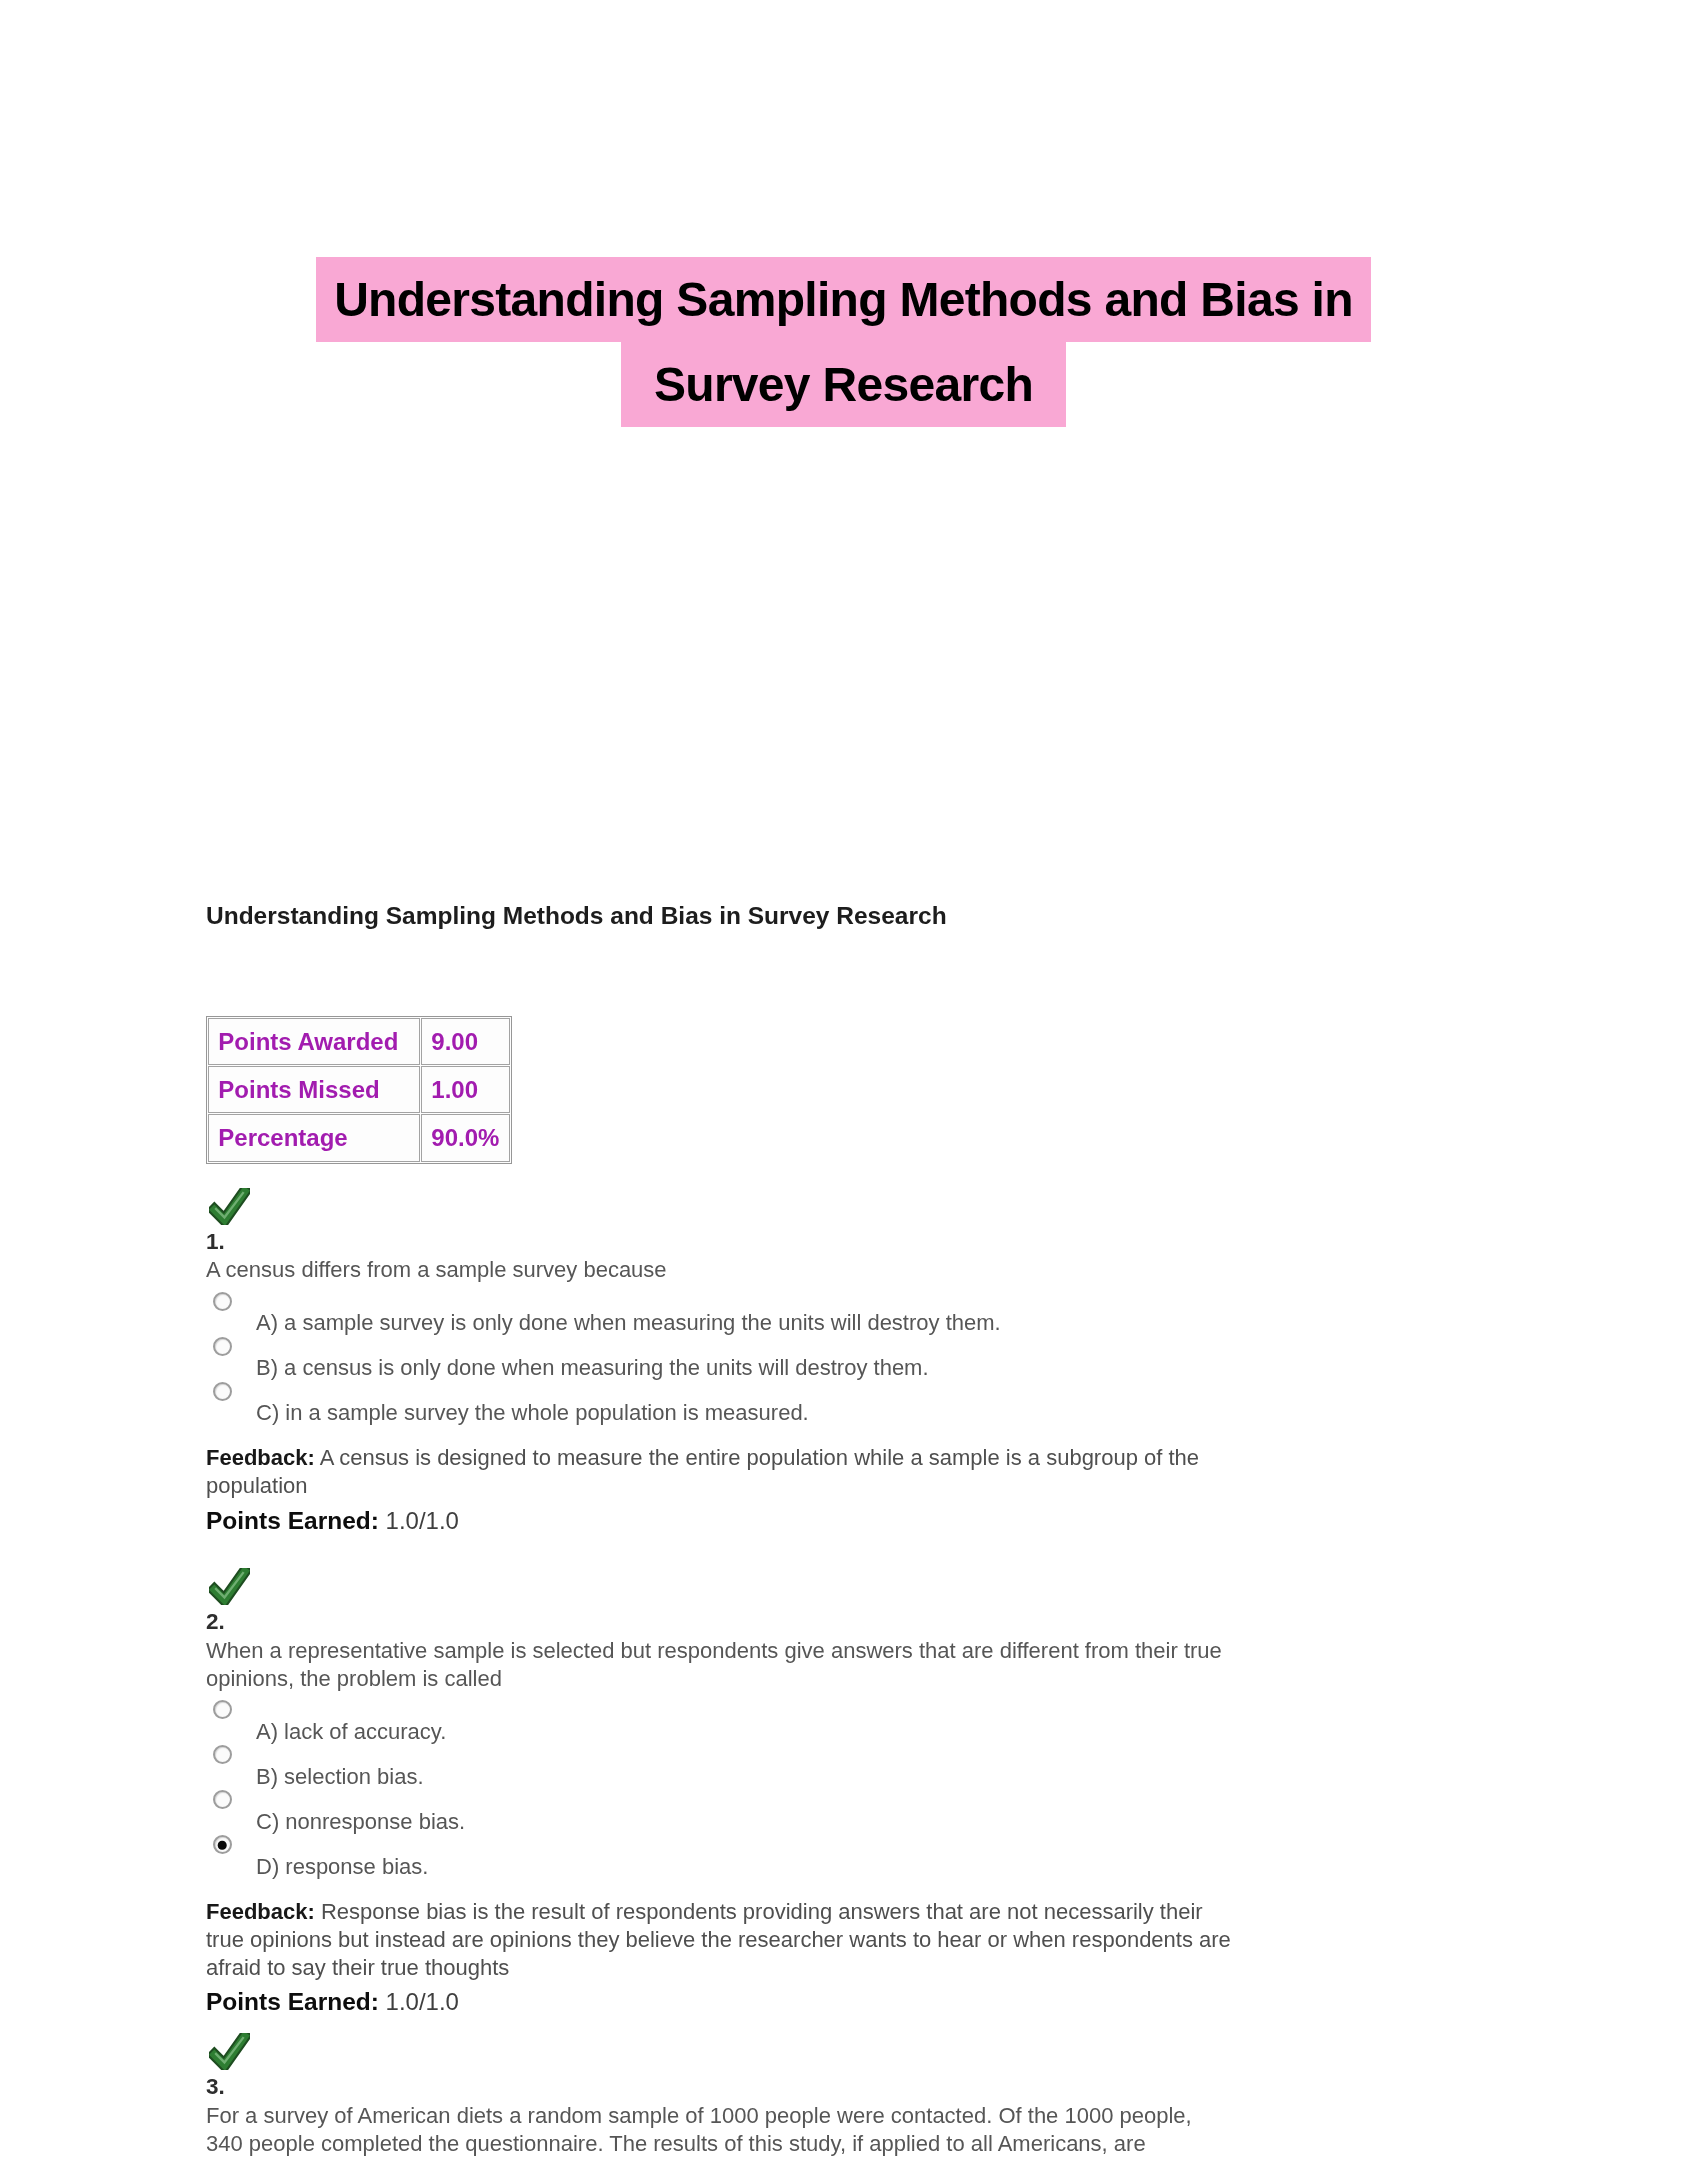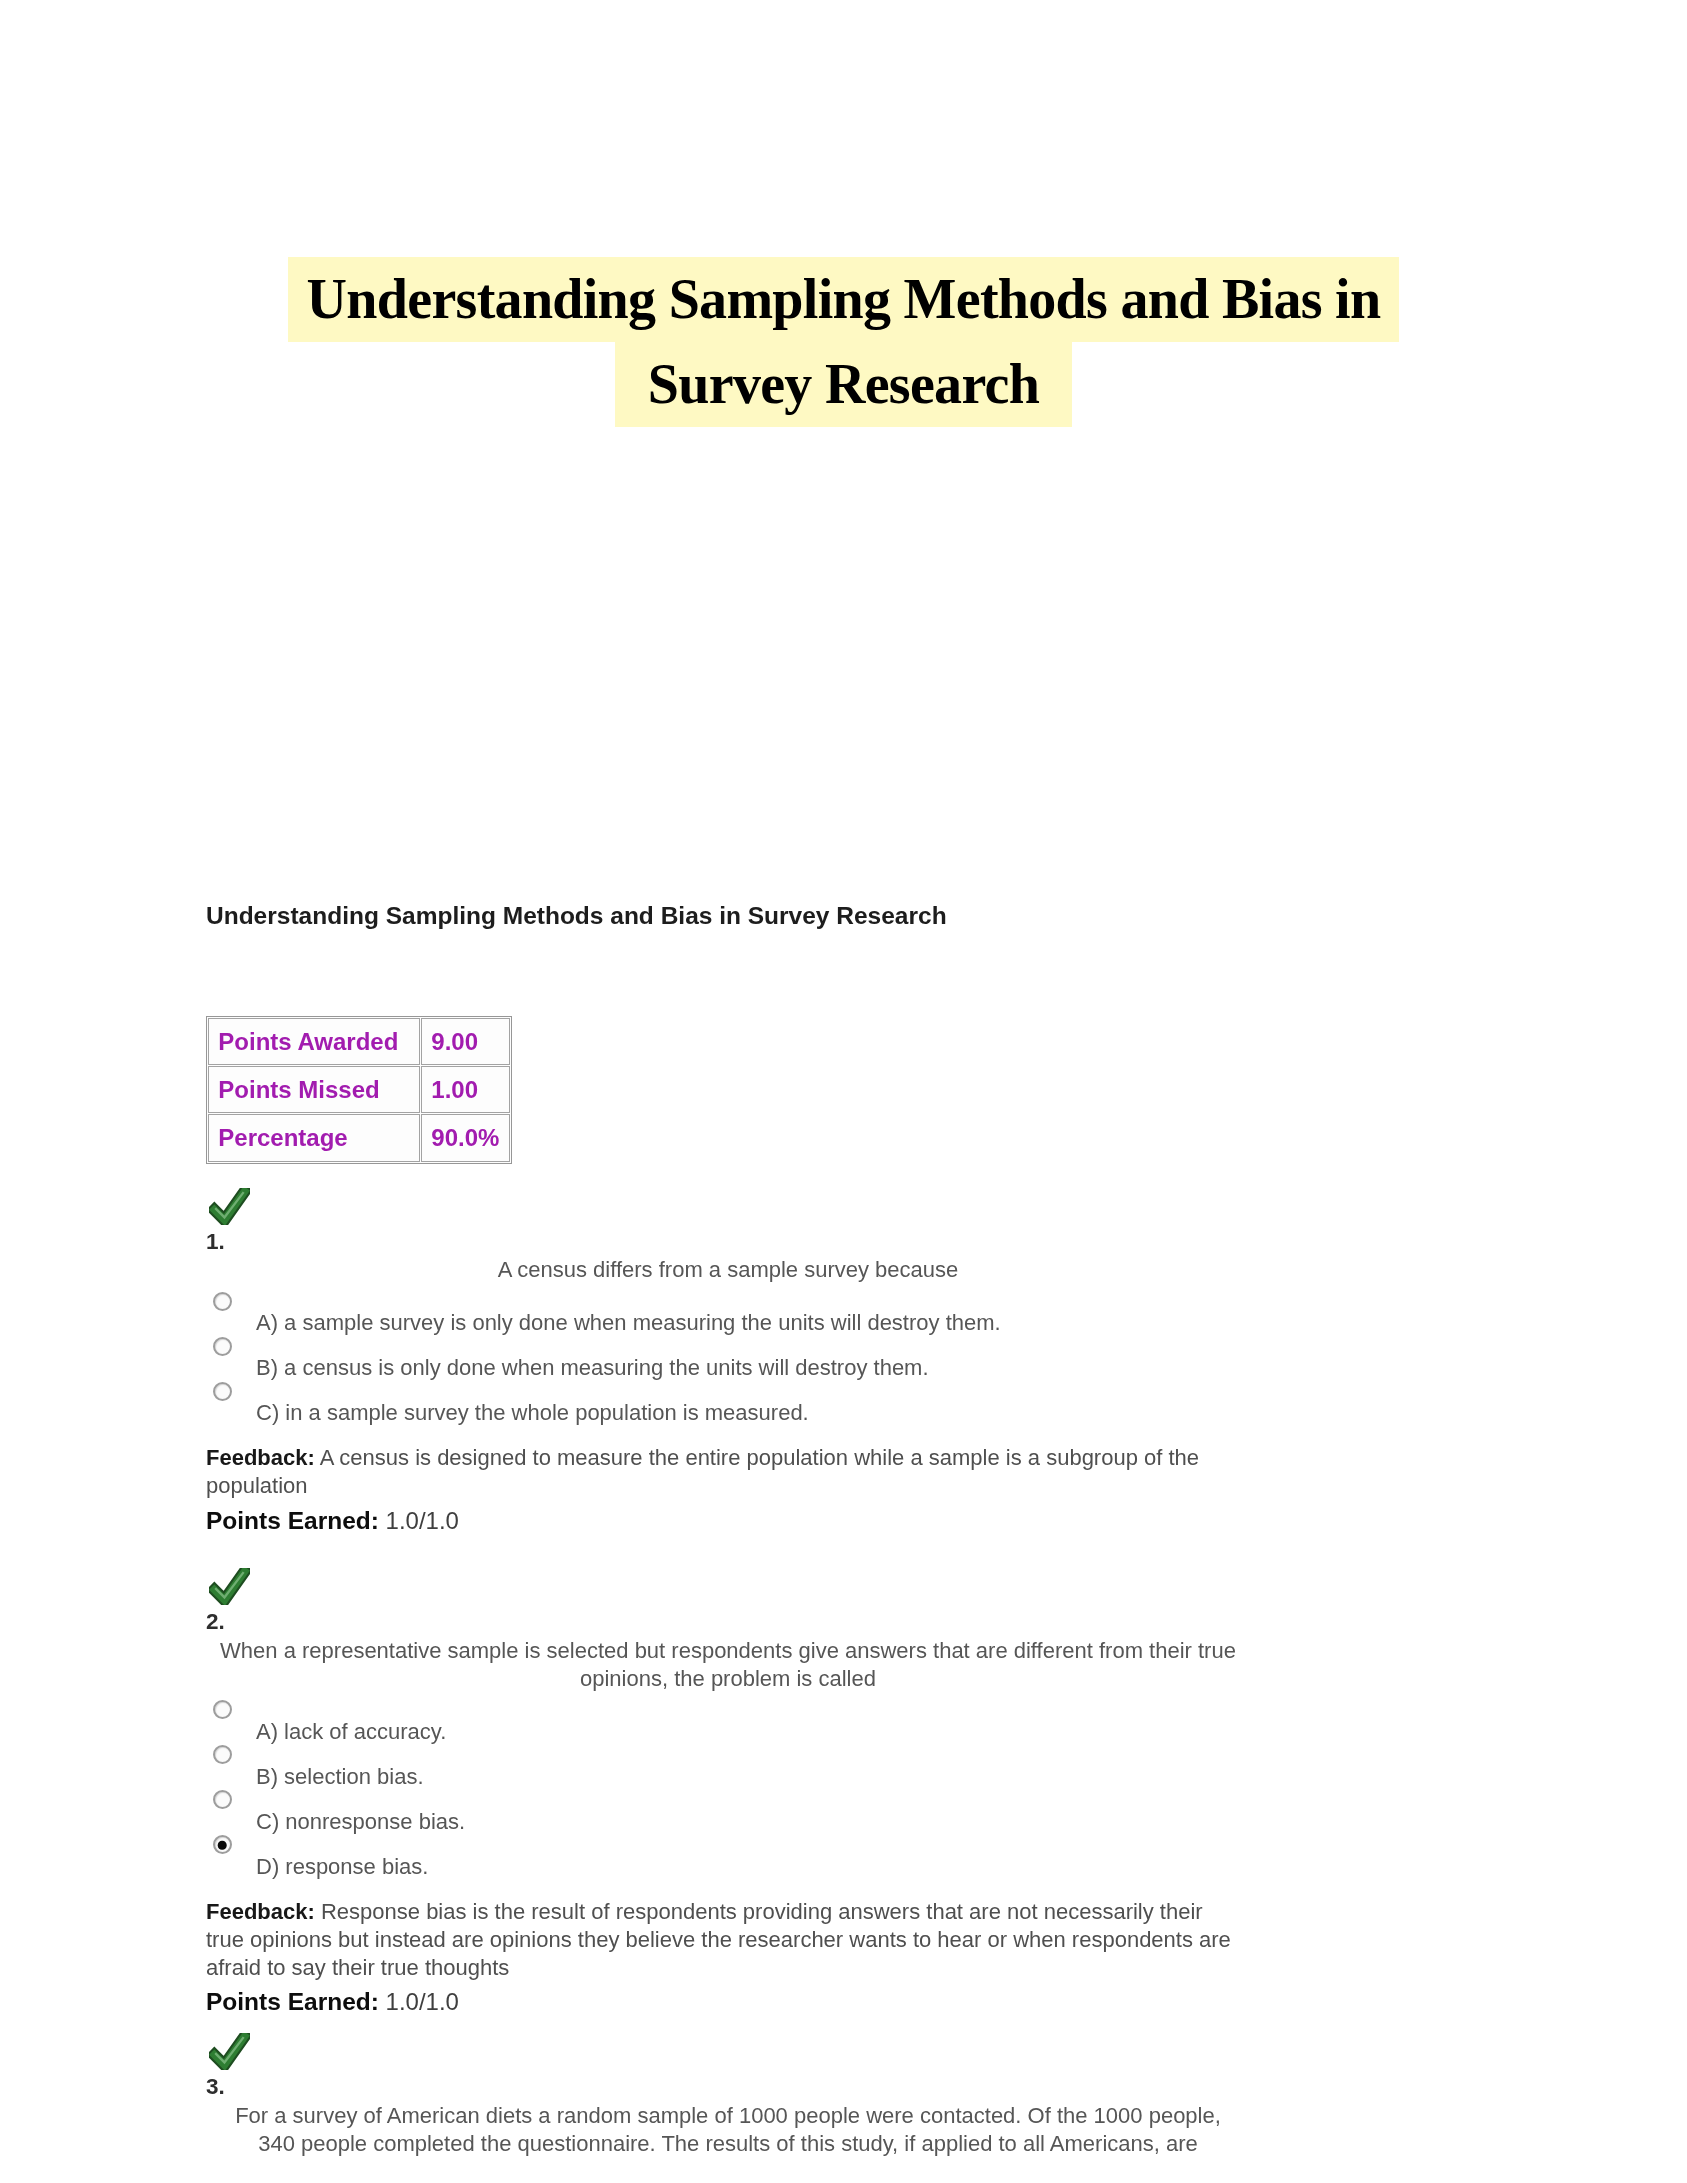--- a/index.html
+++ b/index.html
@@ -10,27 +10,26 @@
     overflow: hidden;
     position: relative;
     font-family: "Liberation Sans", "DejaVu Sans", sans-serif;
     color: #565656;
   }
   
   .title-block { padding-top: 257px; text-align: center; }
   .title-line { display: block; }
   .title-mark {
     display: inline-block;
-    background: #fef9c3;
+    background: #f9a8d4;
     color: #000;
     font-weight: bold;
-    font-size: 56px;
+    font-size: 48px;
     line-height: 85px;
     letter-spacing: -0.7px;
-    font-family: Liberation Serif, serif;
   }
   .title-mark.l1 { padding: 0 18.5px; }
   .title-mark.l2 { padding: 0 33px; }
 
   
   .content { margin-left: 206px; width: 1044px; }
 
   .doc-subtitle {
     margin-top: 474px;
     text-align: left;
@@ -72,21 +71,20 @@
     line-height: 26.5px;
     font-weight: bold;
     color: #2e2e2e;
   }
   .q-text {
     margin-top: 1.3px;
     font-size: 22px;
     line-height: 28px;
     color: #565656;
     white-space: pre-line;
-    text-align: center;
   }
 
   .options { margin-top: 2.6px; }
   .option { position: relative; height: 45px; }
   .radio {
     position: absolute; left: 6.6px; top: 5.3px;
     width: 19px; height: 19px;
     border: 2px solid #9d9d9d;
     border-radius: 50%;
     background: #fbfbfb;

